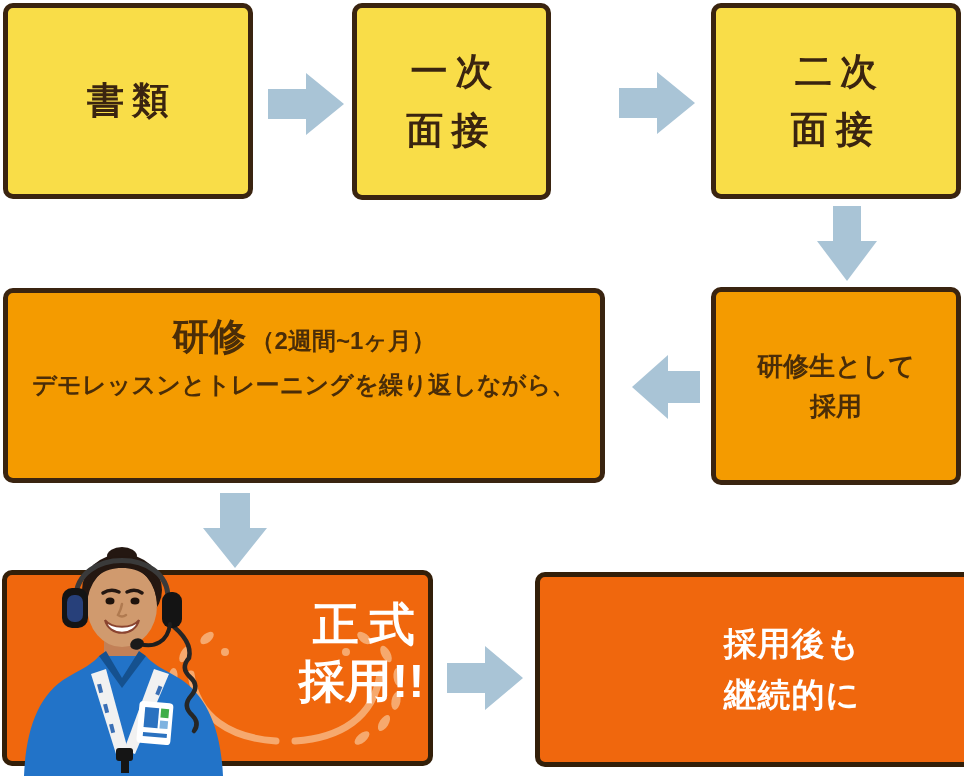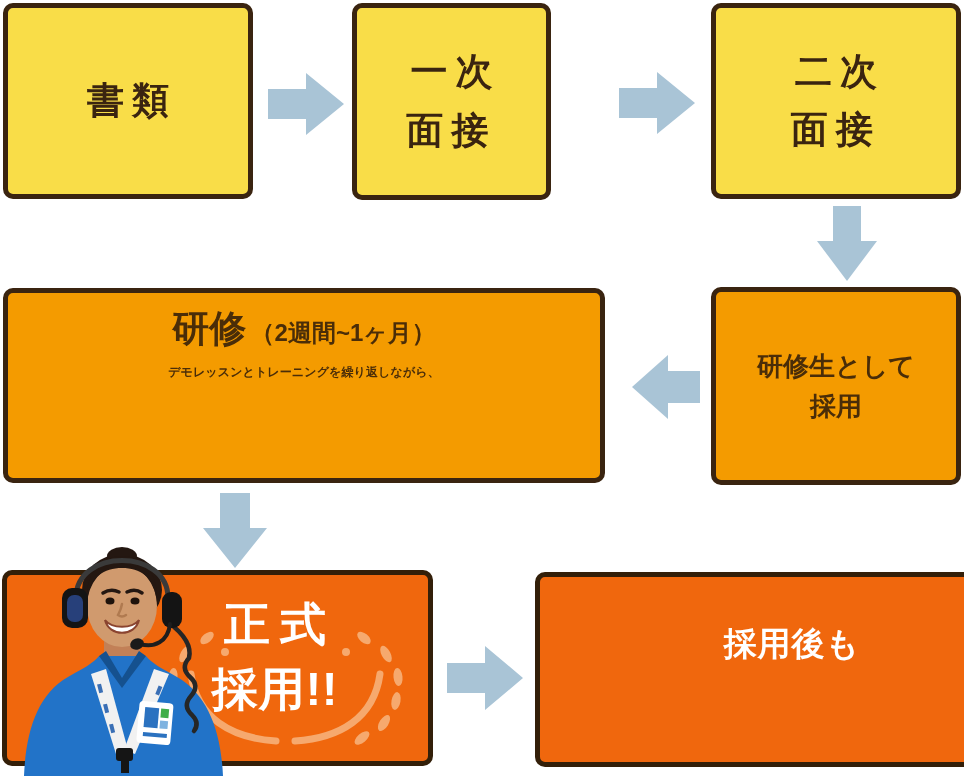--- a/index.html
+++ b/index.html
@@ -16,29 +16,29 @@
   .box.orange{background:var(--c-orange,#F49B00);color:var(--c-text-brown,#4A2D08);}
   .box.deep{background:var(--c-deep-orange,#F0670D);border-color:var(--c-deep-border,#331F09);color:var(--c-white,#ffffff);}
 
   .two-line{font-size:37px;line-height:1.58;letter-spacing:.22em;text-indent:.22em;}
 
   .hire-lines{line-height:1.55;}
   .hire-big{font-size:26px;}
   .hire-small{font-size:26px;}
 
   .training-inner{display:flex;flex-direction:column;align-items:center;justify-content:flex-start;
-    width:100%;height:100%;box-sizing:border-box;padding:15px 8px 0 8px;}
+    width:100%;height:100%;box-sizing:border-box;padding:23px 8px 0 8px;}
   .training-title{font-size:37px;line-height:1.15;}
   .training-note{font-size:24px;}
-  .training-body{font-size:12px;line-height:1.85;margin-top:10px;letter-spacing:.01em;}
+  .training-body{font-size:24px;line-height:1.85;margin-top:4px;letter-spacing:.01em;}
 
-  .official-text{position:absolute;left:125px;top:596px;width:300px;text-align:center;
+  .official-text{position:absolute;left:125px;top:596px;width:300px;text-align:right;
     font-weight:bold;color:var(--c-white,#fff);font-size:46px;line-height:1.24;z-index:3;}
   .official-line1{letter-spacing:.22em;text-indent:.22em;display:block;}
-  .official-line2{letter-spacing:.02em;display:block;margin-top:8px;}
+  .official-line2{letter-spacing:.02em;display:block;}
 
   .ongoing-lines{font-size:33px;line-height:1.52;letter-spacing:.03em;}
 
   .arrow{position:absolute;color:var(--c-arrow,#A9C4D6);z-index:1;}
   .laurel{position:absolute;left:163px;top:622px;z-index:2;color:var(--c-laurel,#F6A96E);}
   .photo{position:absolute;left:18px;top:544px;width:217px;height:232px;z-index:4;}
 </style>
 </head>
 <body>
 
@@ -175,17 +175,17 @@
     <path d="M87,76 C94,85 114,85 121,76 C117,93 91,93 87,76 Z" fill="#FFFFFF" stroke="#8A4430" stroke-width="2"></path>
   </svg>
 
   <svg class="arrow" style="left:447px;top:646px" width="76" height="64" viewBox="0 0 76 64">
     <polygon points="0,17 38,17 38,0 76,32 38,64 38,47 0,47" fill="currentColor"></polygon>
   </svg>
 
   <div class="box deep" style="left:535px;top:572px;width:514px;height:195px">
     <div class="ongoing-lines">
       <span>採用後も</span><br>
-      <br>
+      <span>継続的に</span><br>
     </div>
   </div>
 
 </div>
 
 </body></html>

